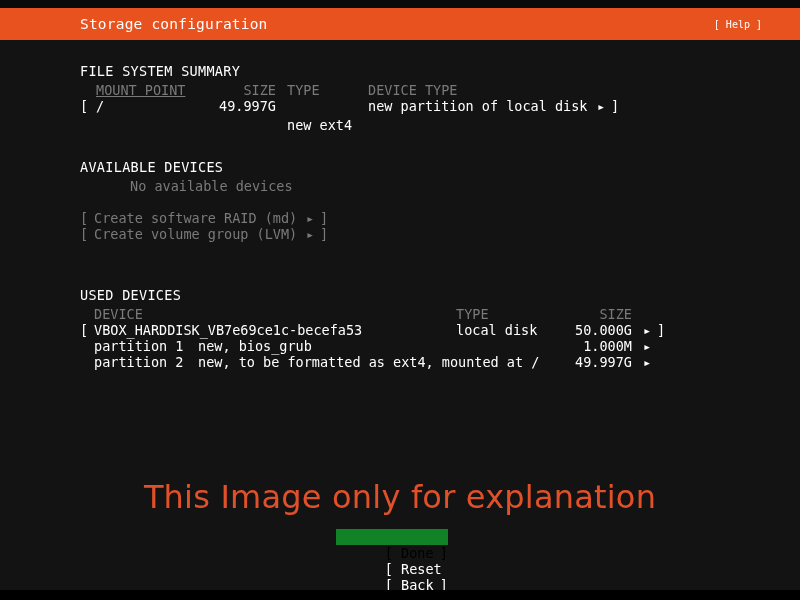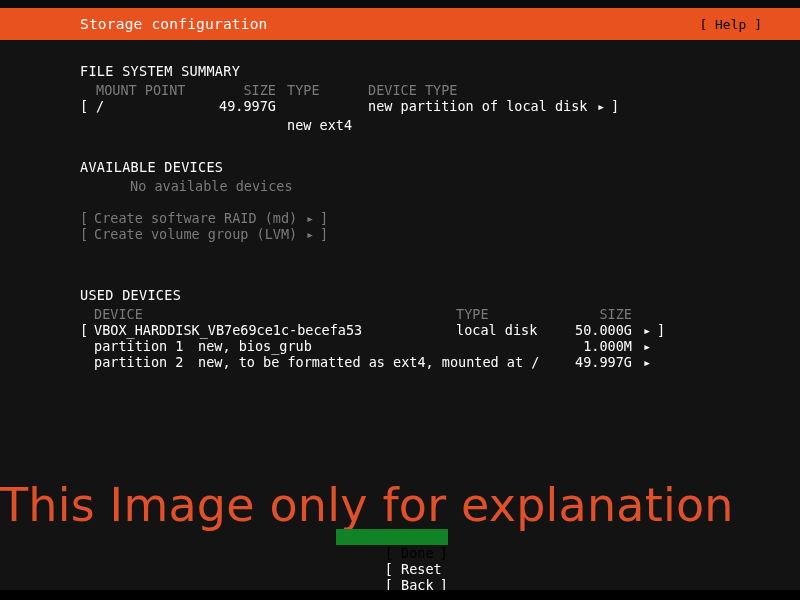--- a/index.html
+++ b/index.html
@@ -48,22 +48,22 @@
     box-sizing: border-box;
     padding: 0 38px 0 80px;
   }
   .header-title {
     font-size: 14.5px;
     letter-spacing: 0.2px;
     color: #ffffff;
     white-space: pre;
   }
   .header-help {
-    font-size: 13px;
-    color: #000000;
+    font-size: 10px;
+    color: #ffffff;
     white-space: pre;
   }
 
   
   .content {
     position: absolute;
     left: 0;
     top: 40px;
     width: 800px;
     height: 550px;
@@ -84,24 +84,24 @@
     letter-spacing: 0.3px;
     margin-top: 13px;
   }
   .right { text-align: right; }
 
   
   .watermark {
     position: absolute;
     left: 0;
     top: 478px;
-    width: 671px;
+    width: 800px;
     text-align: center;
     font-family: "DejaVu Sans", "Liberation Sans", sans-serif;
-    font-size: 46px;
+    font-size: 32px;
     color: #e0512a;
     letter-spacing: 0.2px;
     white-space: pre;
   }
 
   
   .buttons {
     position: absolute;
     left: 336px;
     top: 529px;
@@ -133,21 +133,21 @@
 
   <div class="header">
     <div class="header-title">Storage configuration</div>
     <div class="header-help">[ Help ]</div>
   </div>
 
   <div class="content">
 
     <div class="row section-title" style="left:80px; top:10px;">FILE SYSTEM SUMMARY</div>
 
-    <div class="row dim" style="left:96px; top:42px;">MOUNT POINT</div>
+    <div class="row dim" style="left:96px; top:42px;text-decoration:underline;">MOUNT POINT</div>
     <div class="row dim right" style="left:190px; top:42px; width:86px;">SIZE</div>
     <div class="row dim" style="left:287px; top:42px;">TYPE</div>
     <div class="row dim" style="left:368px; top:42px;">DEVICE TYPE</div>
 
     <div>
       <div class="row bright" style="left:80px; top:58px;">[</div>
       <div class="row bright" style="left:96px; top:58px;">/</div>
       <div class="row bright right" style="left:190px; top:58px; width:86px;">49.997G</div>
       <div class="row bright" style="left:287px; top:58px;margin-top:19px;">new ext4</div>
       <div class="row bright" style="left:368px; top:58px;">new partition of local disk</div>

